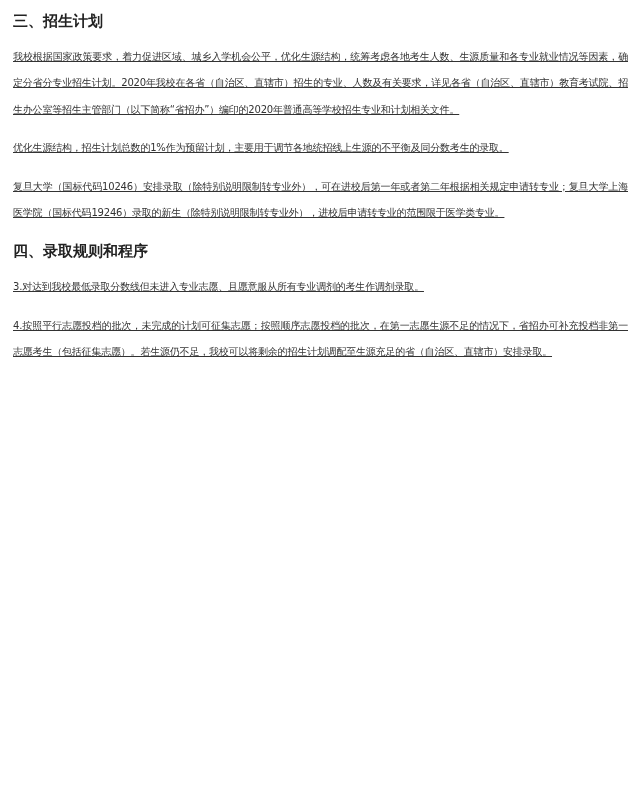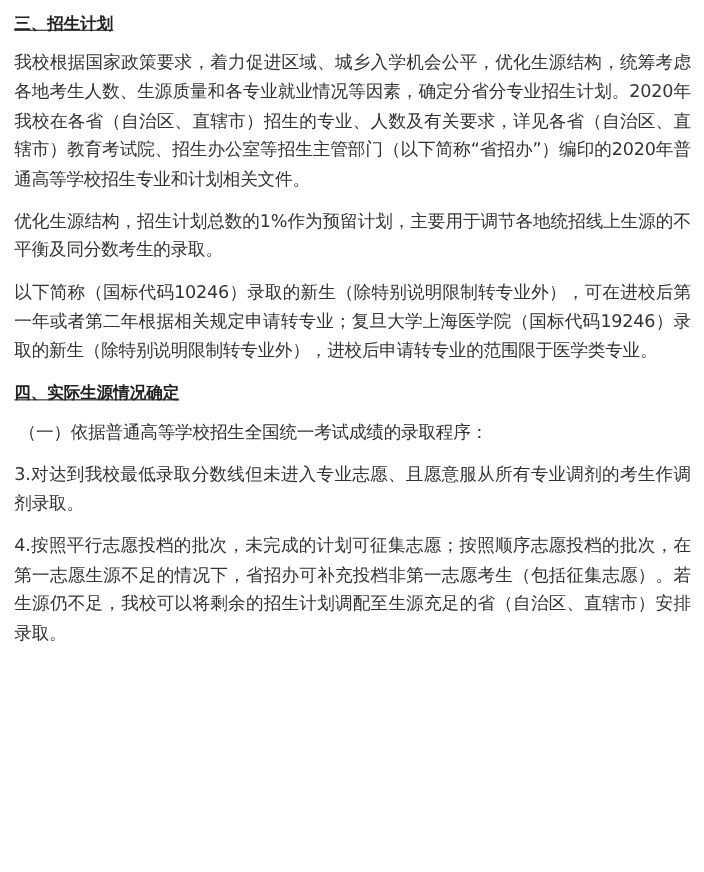--- a/index.html
+++ b/index.html
@@ -4,34 +4,33 @@
 <style>
   html, body { margin: 0; padding: 0; background: #ffffff; }
   body {
     width: 640px; height: 793px; overflow: hidden;
     font-family: "DejaVu Sans", "Liberation Sans", sans-serif;
     color: #333333;
   }
   .doc { padding: 8px 12px 0 13px; }
   .h {
     font-size: 15px; font-weight: bold; color: #222222;
-    line-height: 26px; margin: 0 0 10px 0; text-decoration: underline;
+    line-height: 26px; margin: 0 0 10px 0;
   }
   .p {
-    font-size: 16px; line-height: 26.4px; margin: 0 0 12px 0;
-    text-align: justify; letter-spacing: -0.2px;
+    font-size: 10px; line-height: 26.4px; margin: 0 0 12px 0;
+    text-align: justify; letter-spacing: -0.2px; text-decoration: underline;
   }
   .sub { padding-left: 4px; }
 </style>
 </head>
 <body>
 
 <div class="doc">
   <div class="h">三、招生计划</div>
   <p class="p">我校根据国家政策要求，着力促进区域、城乡入学机会公平，优化生源结构，统筹考虑各地考生人数、生源质量和各专业就业情况等因素，确定分省分专业招生计划。2020年我校在各省（自治区、直辖市）招生的专业、人数及有关要求，详见各省（自治区、直辖市）教育考试院、招生办公室等招生主管部门（以下简称“省招办”）编印的2020年普通高等学校招生专业和计划相关文件。</p>
   <p class="p">优化生源结构，招生计划总数的1%作为预留计划，主要用于调节各地统招线上生源的不平衡及同分数考生的录取。</p>
-  <p class="p">以下简称（国标代码10246）录取的新生（除特别说明限制转专业外），可在进校后第一年或者第二年根据相关规定申请转专业；复旦大学上海医学院（国标代码19246）录取的新生（除特别说明限制转专业外），进校后申请转专业的范围限于医学类专业。</p>
+  <p class="p">复旦大学（国标代码10246）安排录取（除特别说明限制转专业外），可在进校后第一年或者第二年根据相关规定申请转专业；复旦大学上海医学院（国标代码19246）录取的新生（除特别说明限制转专业外），进校后申请转专业的范围限于医学类专业。</p>
 
-  <div class="h">四、实际生源情况确定</div>
-  <p class="p sub">（一）依据普通高等学校招生全国统一考试成绩的录取程序：</p>
+  <div class="h">四、录取规则和程序</div>
   <p class="p">3.对达到我校最低录取分数线但未进入专业志愿、且愿意服从所有专业调剂的考生作调剂录取。</p>
   <p class="p">4.按照平行志愿投档的批次，未完成的计划可征集志愿；按照顺序志愿投档的批次，在第一志愿生源不足的情况下，省招办可补充投档非第一志愿考生（包括征集志愿）。若生源仍不足，我校可以将剩余的招生计划调配至生源充足的省（自治区、直辖市）安排录取。</p>
 </div>
 
 </body></html>

